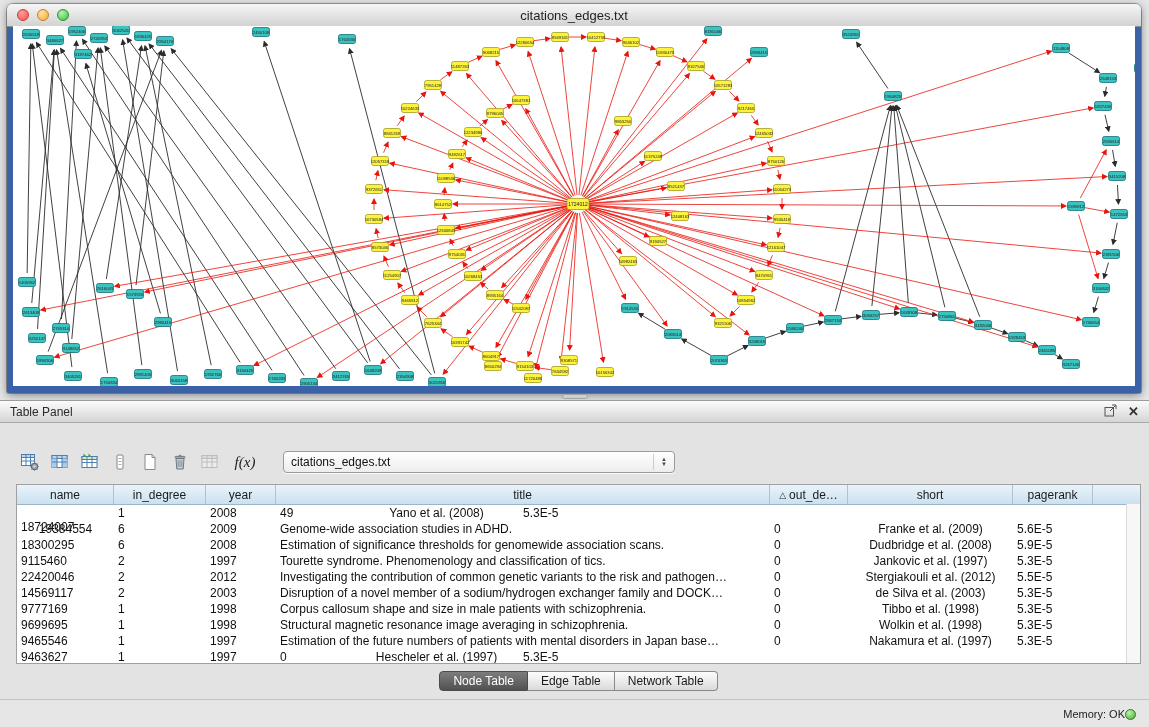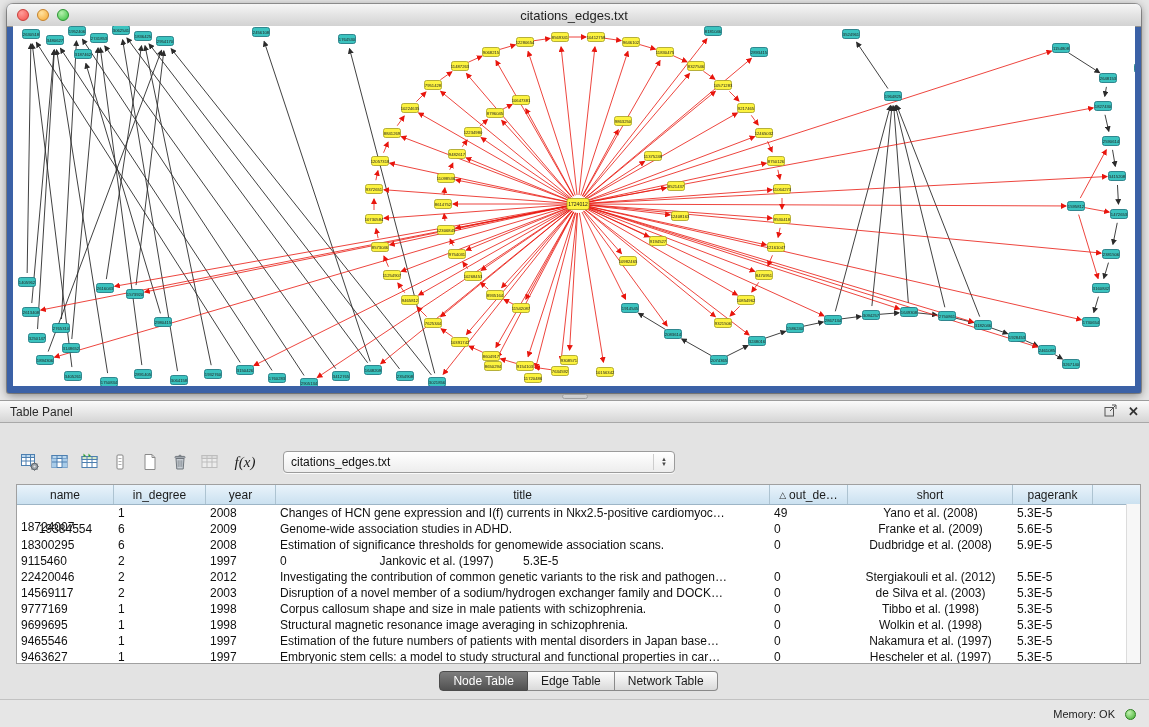--- a/index.html
+++ b/index.html
@@ -46,21 +46,21 @@
   .td.center{text-align:center;}
   .vscroll{position:absolute;right:0;top:19px;bottom:0;width:13px;background:#f7f7f7;border-left:1px solid #dcdcdc;}
 
   .tabsbar{height:24px;display:flex;justify-content:center;align-items:center;margin-top:5px;flex:0 0 auto;}
   .tab{font-family:Liberation Sans, sans-serif;font-size:12px;padding:0 13px;border:1px solid #8a8a8a;border-left-width:0;background:linear-gradient(#fdfdfd,#dadada);color:#1b1b1b;height:20px;box-sizing:border-box;display:flex;align-items:center;}
   .tab:first-child{border-left-width:1px;border-radius:4px 0 0 4px;}
   .tab:last-child{border-radius:0 4px 4px 0;}
   .tab.sel{background:linear-gradient(#7d7d7d,#515151);color:#fff;border-color:#4c4c4c;}
 
   
-  .statusbar{position:absolute;left:0;bottom:0;width:100%;height:26px;display:flex;align-items:center;justify-content:flex-end;padding-right:13px;box-sizing:border-box;font-size:11px;color:#222;gap:10px;}
+  .statusbar{position:absolute;left:0;bottom:0;width:100%;height:26px;display:flex;align-items:center;justify-content:flex-end;padding-right:13px;box-sizing:border-box;font-size:11px;color:#222;gap:0;}
   .memdot{width:11px;height:11px;border-radius:50%;background:radial-gradient(circle at 35% 30%,#c2f2b0,#3fae2e);border:1px solid #2b7e20;box-sizing:border-box;}
 </style>
 </head>
 <body>
 
 <div class="app">
 
   <div class="net-window">
     <div class="titlebar">
       <div class="traffic">
@@ -816,21 +816,20 @@
             <div class="th" style="width: 80px;">
               <span>pagerank</span>
             </div>
             <div class="th fill"></div>
           </div>
         <div class="tbody" id="tbody">
             <div class="tr">
               <div class="td" style="width: 97px; margin-top: 28px;">18724007</div>
               <div class="td" style="width: 92px;">1</div>
               <div class="td" style="width: 70px;">2008</div>
-              <div class="td" style="width: 494px;">Changes of HCN gene expression and I(f) currents in Nkx2.5-positive cardiomyoc…</div>
               <div class="td" style="width: 78px;">49</div>
               <div class="td center" style="width: 165px;">Yano et al. (2008)</div>
               <div class="td" style="width: 80px;">5.3E-5</div>
             </div>
             <div class="tr">
               <div class="td" style="width: 97px; text-align: center;">19384554</div>
               <div class="td" style="width: 92px;">6</div>
               <div class="td" style="width: 70px;">2009</div>
               <div class="td" style="width: 494px;">Genome-wide association studies in ADHD.</div>
               <div class="td" style="width: 78px;">0</div>
@@ -843,20 +842,21 @@
               <div class="td" style="width: 70px;">2008</div>
               <div class="td" style="width: 494px;">Estimation of significance thresholds for genomewide association scans.</div>
               <div class="td" style="width: 78px;">0</div>
               <div class="td center" style="width: 165px;">Dudbridge et al. (2008)</div>
               <div class="td" style="width: 80px;">5.9E-5</div>
             </div>
             <div class="tr">
               <div class="td" style="width: 97px;">9115460</div>
               <div class="td" style="width: 92px;">2</div>
               <div class="td" style="width: 70px;">1997</div>
+              <div class="td" style="width: 494px;">Tourette syndrome. Phenomenology and classification of tics.</div>
               <div class="td" style="width: 78px;">0</div>
               <div class="td center" style="width: 165px;">Jankovic et al. (1997)</div>
               <div class="td" style="width: 80px;">5.3E-5</div>
             </div>
             <div class="tr">
               <div class="td" style="width: 97px;">22420046</div>
               <div class="td" style="width: 92px;">2</div>
               <div class="td" style="width: 70px;">2012</div>
               <div class="td" style="width: 494px;">Investigating the contribution of common genetic variants to the risk and pathogen…</div>
               <div class="td" style="width: 78px;">0</div>
@@ -896,21 +896,20 @@
               <div class="td" style="width: 70px;">1997</div>
               <div class="td" style="width: 494px;">Estimation of the future numbers of patients with mental disorders in Japan base…</div>
               <div class="td" style="width: 78px;">0</div>
               <div class="td center" style="width: 165px;">Nakamura et al. (1997)</div>
               <div class="td" style="width: 80px;">5.3E-5</div>
             </div>
             <div class="tr">
               <div class="td" style="width: 97px;">9463627</div>
               <div class="td" style="width: 92px;">1</div>
               <div class="td" style="width: 70px;">1997</div>
-              <div class="td" style="width: 494px;">Embryonic stem cells: a model to study structural and functional properties in car…</div>
               <div class="td" style="width: 78px;">0</div>
               <div class="td center" style="width: 165px;">Hescheler et al. (1997)</div>
               <div class="td" style="width: 80px;">5.3E-5</div>
             </div>
           </div>
         <div class="vscroll"></div>
       </div>
 
       <div class="tabsbar" id="tabsbar">
           <button class="tab sel">Node Table</button>

